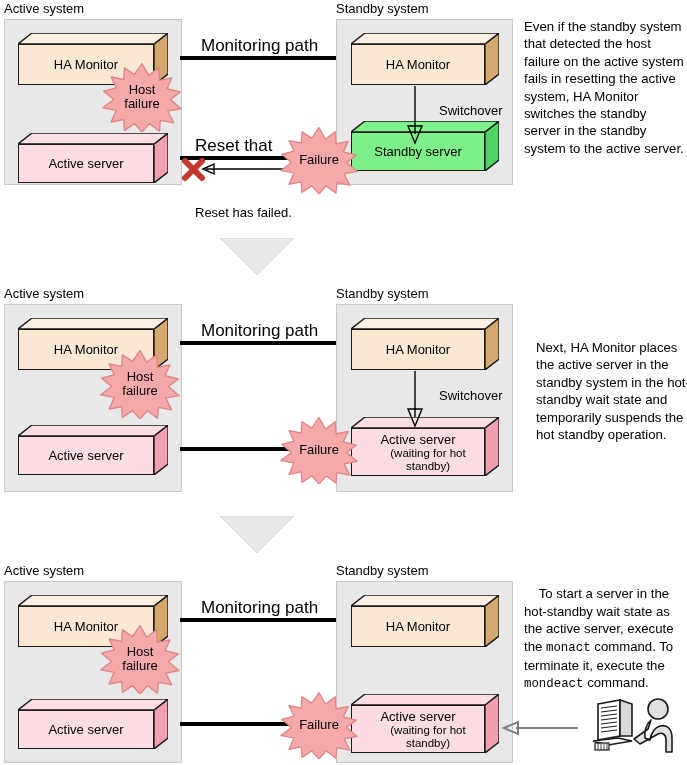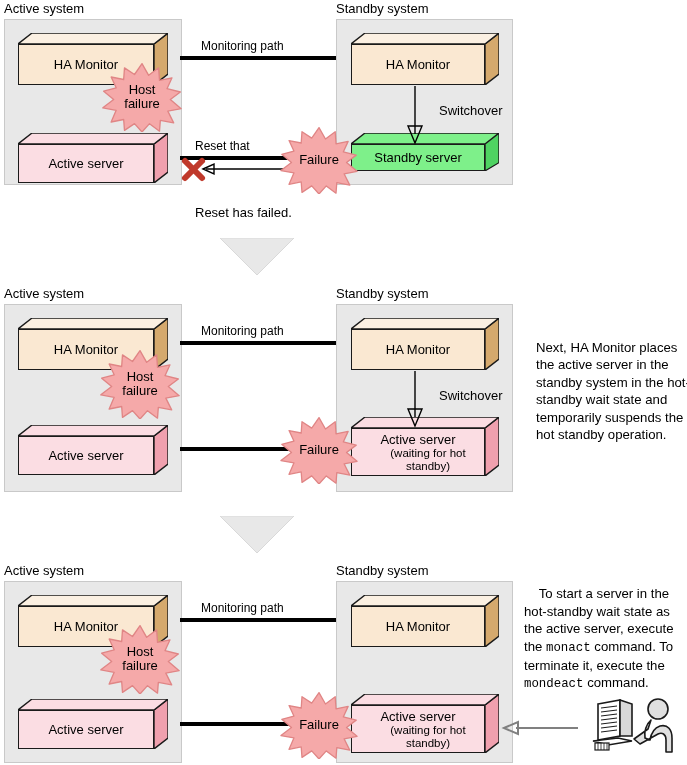--- a/index.html
+++ b/index.html
@@ -34,21 +34,21 @@
   }
   .box3d .side{
     position:absolute;right:0;top:0;width:14px;bottom:0;z-index:1;
   }
   .box3d .top svg,.box3d .side svg{display:block;width:100%;height:100%;}
   .box3d .lbl{font-size:13px;line-height:15px;}
   .box3d .lbl.sub{font-size:11.5px;line-height:13px;margin-left:20px;}
 
   
   .hline{position:absolute;background:#000;height:4px;}
-  .path-lbl{position:absolute;font-size:12px;line-height:14px;white-space:nowrap;}
+  .path-lbl{position:absolute;font-size:17px;line-height:14px;white-space:nowrap;}
 
   
   .burst{position:absolute;}
   .burst svg{display:block;}
   .burst .btxt{
     position:absolute;left:0;top:0;width:100%;height:100%;
     display:flex;flex-direction:column;align-items:center;justify-content:center;
     font-size:13px;line-height:14px;text-align:left;pointer-events:none;
   }
 
@@ -158,36 +158,37 @@
       <span class="lbl">HA Monitor</span>
     </div>
   </div>
 
   <svg class="svg-layer" style="left:0;top:0;width:687px;height:215px;z-index:5;">
     <line x1="415" y1="86" x2="415" y2="134" stroke="#000" stroke-width="1.4"></line>
     <polygon points="415,143 408,126 422,126" fill="none" stroke="#000" stroke-width="1.4"></polygon>
   </svg>
   <div class="switch-lbl" style="left:424px;top:104px;">Switchover</div>
 
-  <div class="box3d" style="left:351px;top:133px;width:148px;height:38px;">
+  <div class="box3d" style="left:351px;top:121px;width:148px;height:50px;">
     <div class="top">
       <svg viewBox="0 0 148 11" preserveAspectRatio="none">
           <polygon points="0,11 14,0 148,0 134,11" fill="#7ef08a" stroke="#1a1a1a" stroke-width="1.4"></polygon>
         </svg>
     </div>
     <div class="side">
       <svg viewBox="0 0 14 50" preserveAspectRatio="none">
           <polygon points="0,11 14,0 14,39 0,50" fill="#4fd362" stroke="#1a1a1a" stroke-width="1.4"></polygon>
         </svg>
     </div>
     <div class="face" style="background:#7ef08a;">
       <span class="lbl">Standby server</span>
     </div>
   </div>
 
+  <div class="note" style="left:524px;top:18px;width:160px;">Even if the standby system that detected the host failure on the active system fails in resetting the active system, HA Monitor switches the standby server in the standby system to the active server.</div>
 </div>
 
 <div class="tri" style="left:220px;top:238px;width:74px;height:37px;z-index:2;">
   <svg width="74" height="37" viewBox="0 0 74 37">
       <polygon points="0,0 74,0 37,37" fill="#e8e8e8" stroke="#d9d9d9" stroke-width="1"></polygon>
     </svg>
 </div>
 
 <div class="panel" id="panel-2">
 

